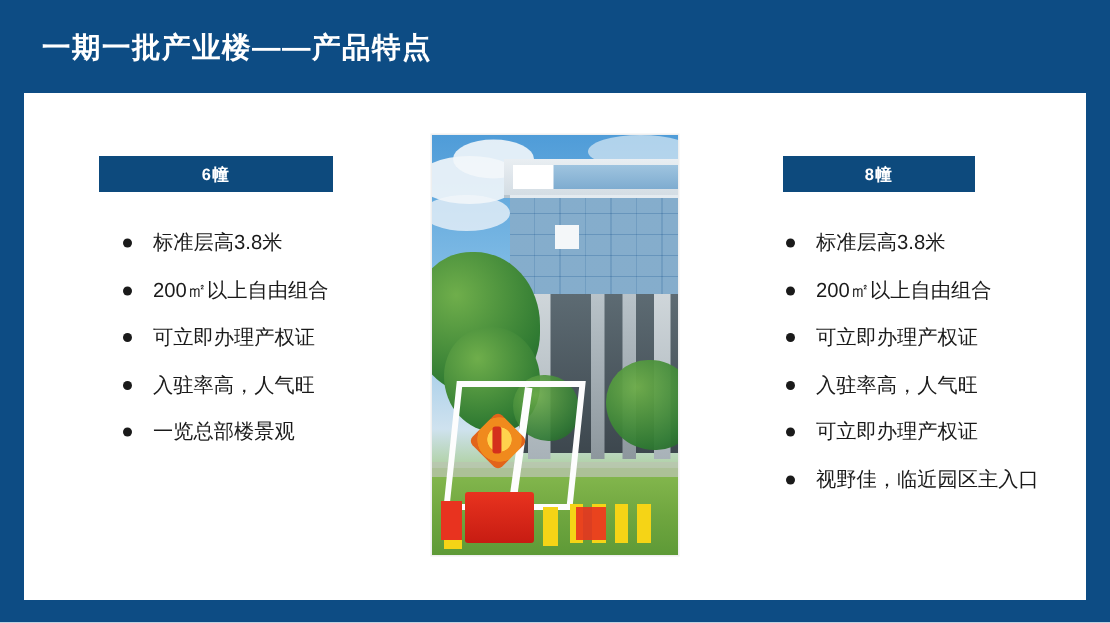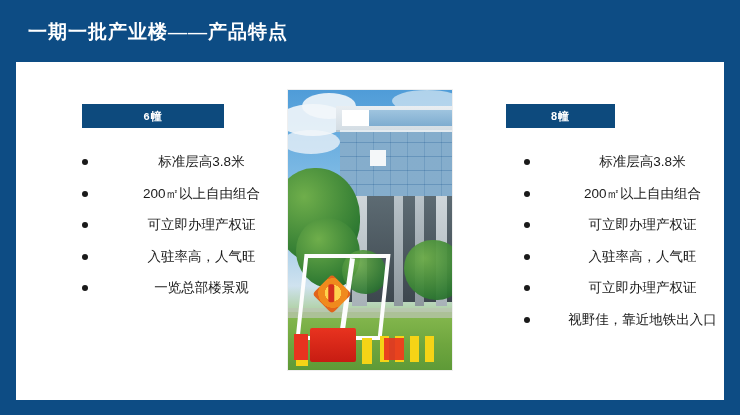--- a/index.html
+++ b/index.html
@@ -22,21 +22,20 @@
   
   .slide-title {
     position: absolute;
     left: 28px;
     top: 19px;
     font-size: 19px;
     font-weight: bold;
     color: #ffffff;
     letter-spacing: 1px;
     white-space: nowrap;
-    font-family: Liberation Serif, serif;
   }
 
   
   .canvas {
     position: absolute;
     left: 16px;
     top: 62px;
     width: 708px;
     height: 338px;
     background: #ffffff;
@@ -55,39 +54,38 @@
     background: #0d4a7d;
     color: #ffffff;
     font-size: 11px;
     font-weight: bold;
     display: flex;
     align-items: center;
     justify-content: center;
     letter-spacing: 1px;
     margin-top: 42px;
   }
-  .column.left .col-header  { width: 142px; margin-left: 16px; font-family: Liberation Mono, monospace; }
-  .column.right .col-header { width: 109px; }
+  .column.left .col-header  { width: 156px; margin-left: 0; }
+  .column.right .col-header { width: 128px; margin-left: 16px; }
 
   
   .bullets {
     list-style: none;
     margin: 0;
     padding: 0;
     margin-top: 26px;
   }
   .bullets li {
     position: relative;
     padding-left: 26px;
     margin-bottom: 16px;
     font-size: 13.5px;
     color: #1a1a1a;
     line-height: 1.15;
     white-space: nowrap;
-    text-align: center;
   }
   .bullets li::before {
     content: "";
     position: absolute;
     left: 6px;
     top: 5px;
     width: 6px;
     height: 6px;
     border-radius: 50%;
     background: #1a1a1a;
@@ -329,18 +327,18 @@
     </div>
 
     <div class="column right">
       <div class="col-header">8幢</div>
       <ul class="bullets">
         <li>标准层高3.8米</li>
         <li>200㎡以上自由组合</li>
         <li>可立即办理产权证</li>
         <li>入驻率高，人气旺</li>
         <li>可立即办理产权证</li>
-        <li>视野佳，靠近地铁出入口</li>
+        <li>视野佳，临近园区主入口</li>
       </ul>
     </div>
 
   </div>
 </div>
 
 </body></html>

